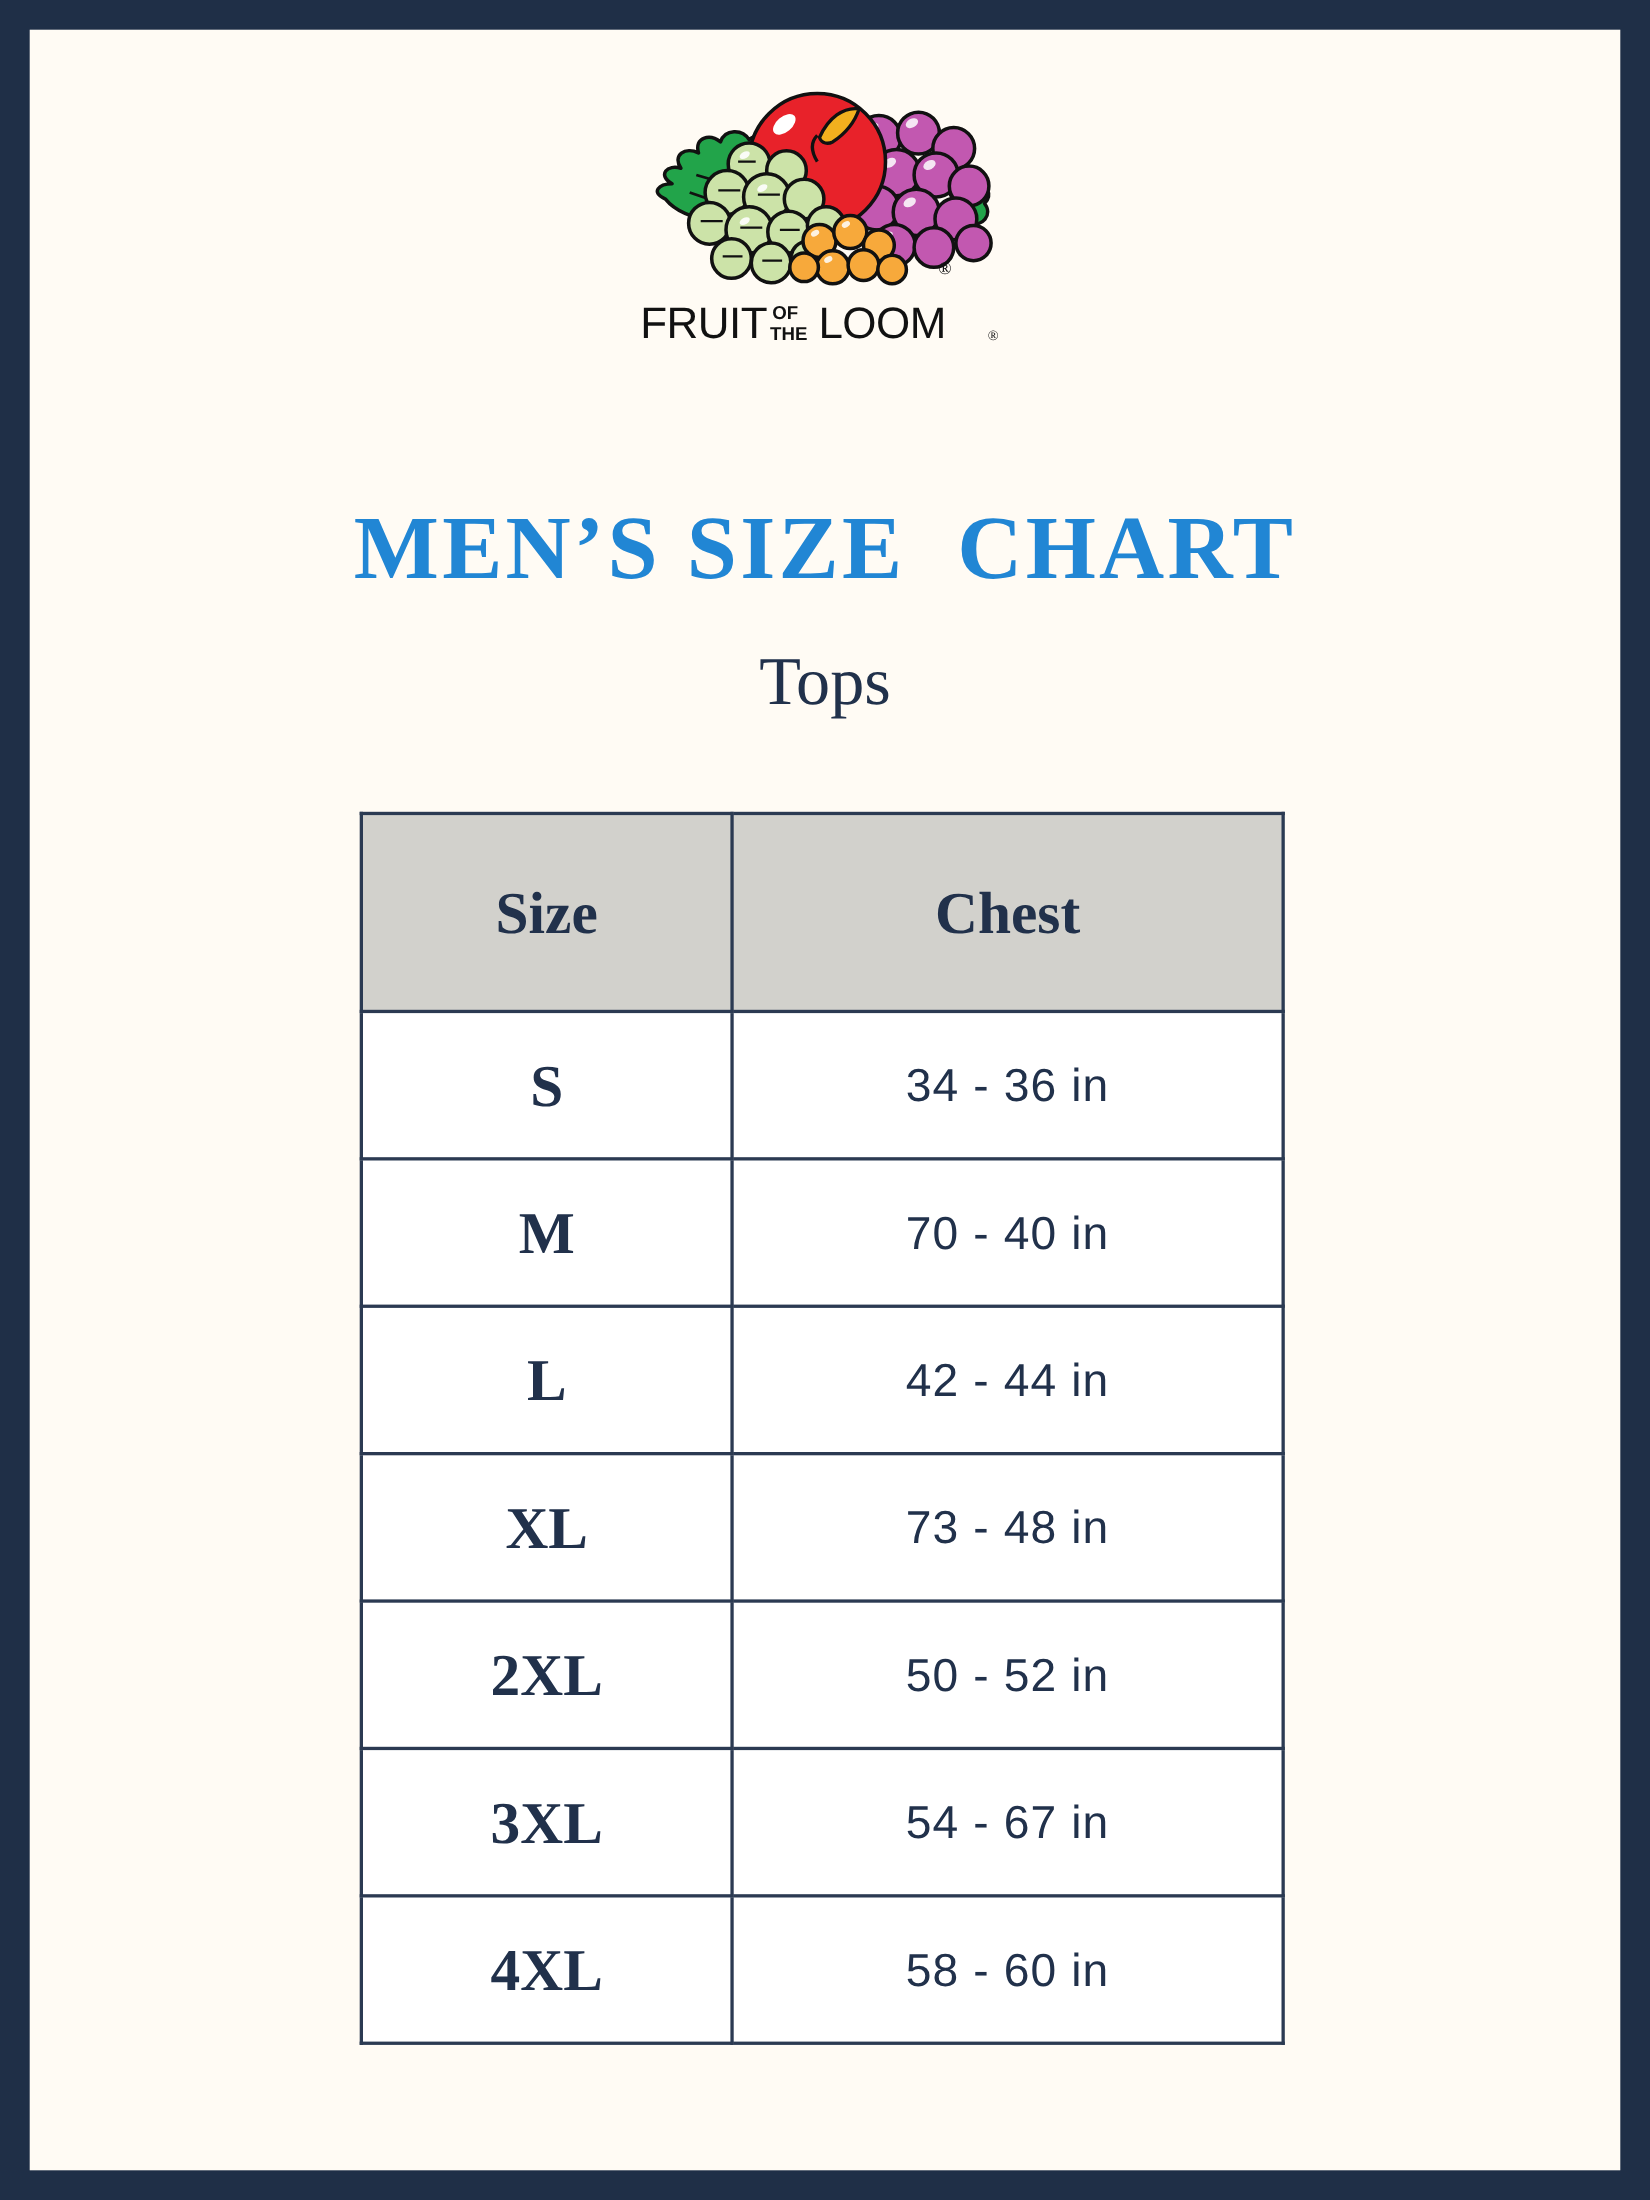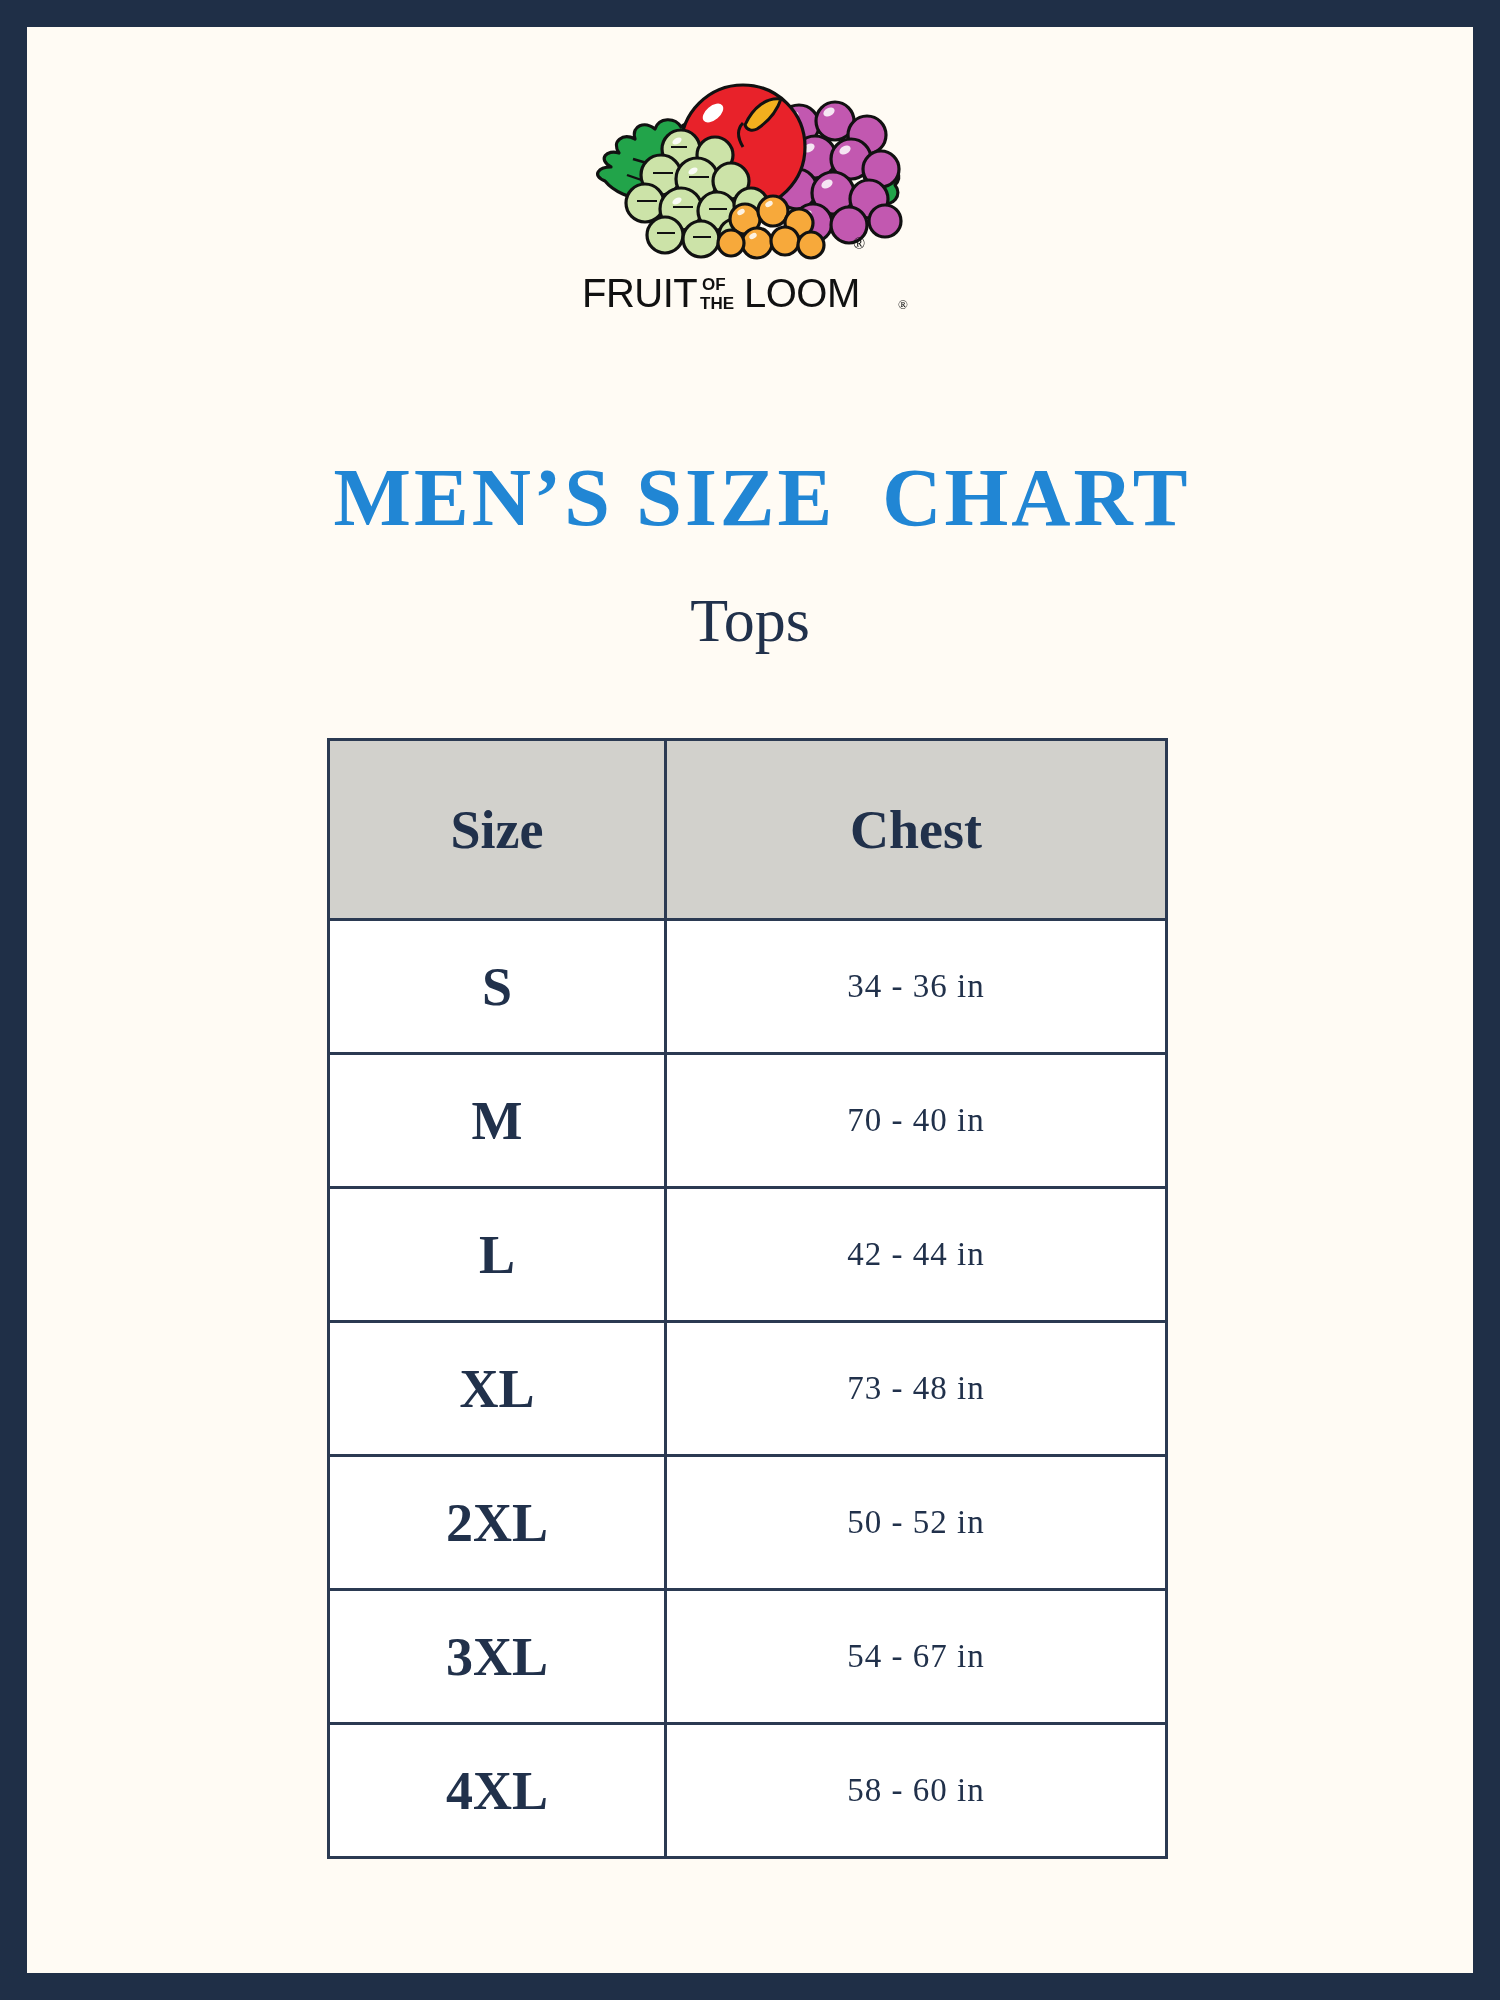--- a/index.html
+++ b/index.html
@@ -61,21 +61,20 @@
     top: 430px;
     width: 100%;
     text-align: center;
     color: #2186D4;
     font-family: "Liberation Serif", serif;
     font-weight: bold;
     font-size: 82px;
     letter-spacing: 3px;
     line-height: 1;
     white-space: pre;
-    padding-left: 12px;
   }
   .title-sub {
     position: absolute;
     left: 0;
     top: 562px;
     width: 100%;
     text-align: center;
     color: #21314B;
     font-family: "Liberation Serif", serif;
     font-weight: normal;
@@ -112,23 +111,23 @@
   .size-table tbody td {
     background: #FFFFFF;
     height: 129px;
   }
   .cell-size {
     font-family: "Liberation Serif", serif;
     font-weight: bold;
     font-size: 54px;
   }
   .cell-chest {
-    font-family: Liberation Serif, serif;
+    font-family: Liberation Sans, sans-serif;
     font-weight: normal;
-    font-size: 33px;
+    font-size: 42px;
     letter-spacing: 1px;
   }
 </style>
 </head>
 <body>
 
 <div class="page-frame">
   <div class="page-inner">
 
     <div class="logo-block">

